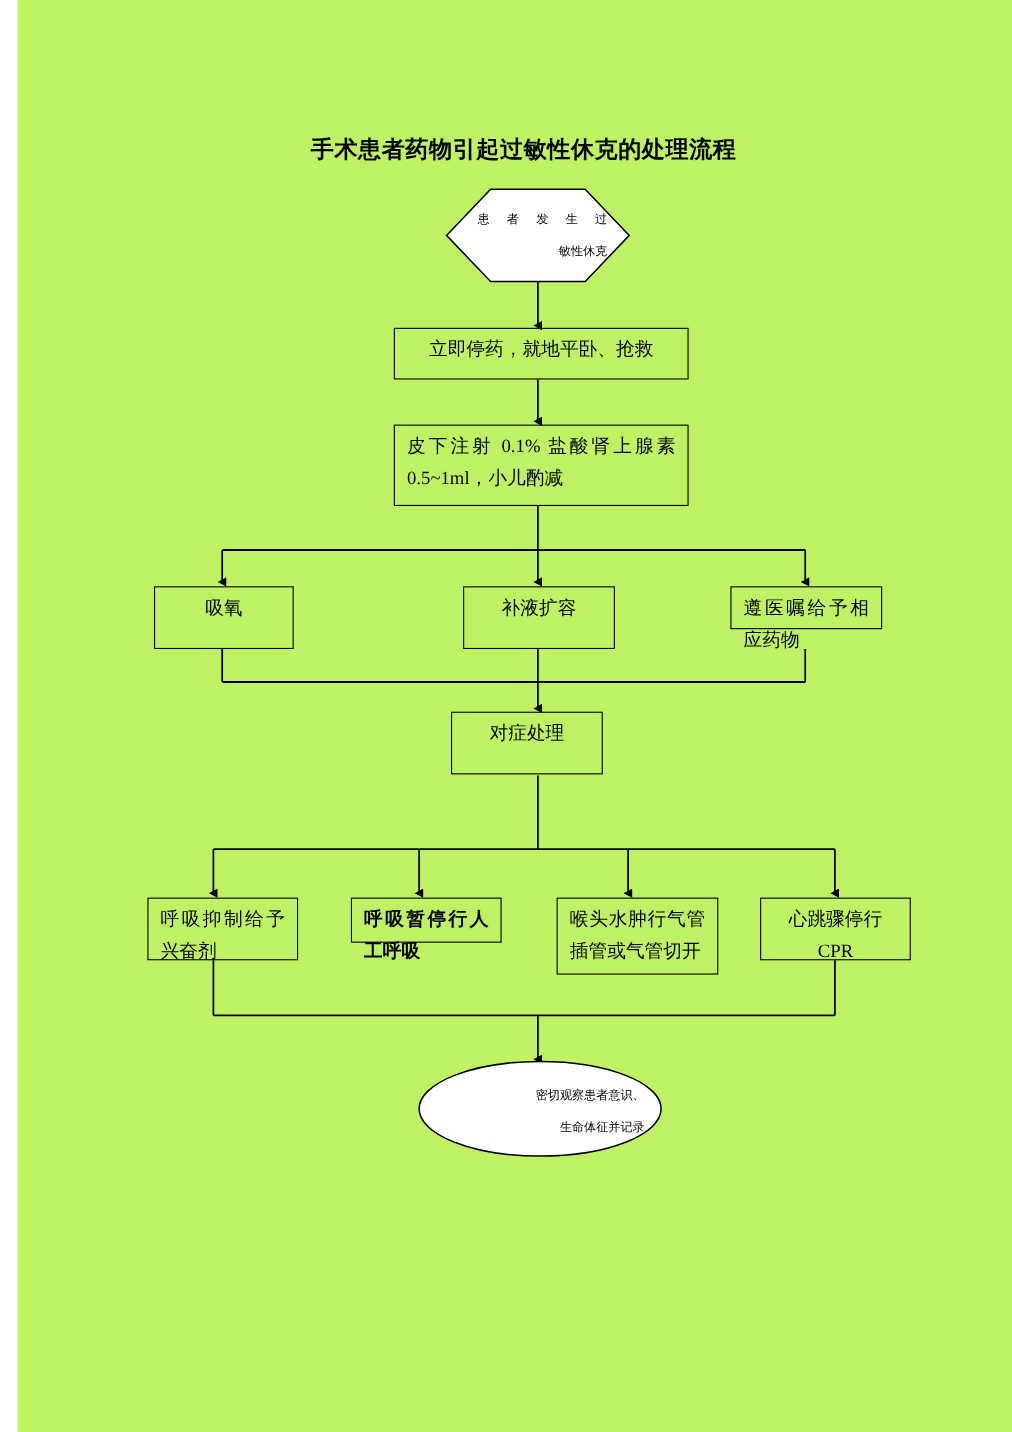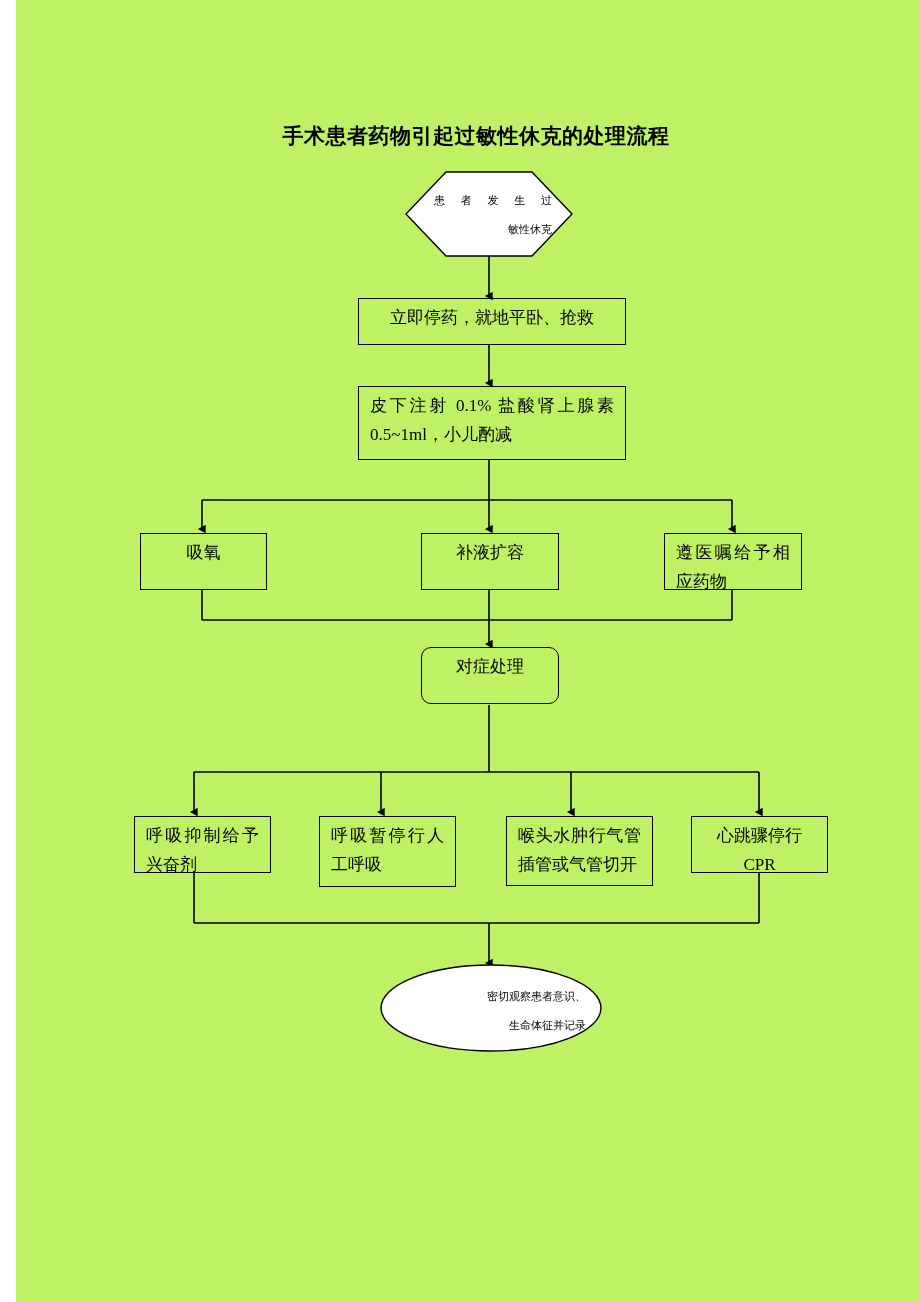--- a/index.html
+++ b/index.html
@@ -161,35 +161,35 @@
   </div>
 
   <div class="node box" style="left:124px; top:533px; width:127px; height:57px;">
     <span class="txt txt-center">吸氧</span>
   </div>
 
   <div class="node box" style="left:405px; top:533px; width:138px; height:57px;">
     <span class="txt txt-center">补液扩容</span>
   </div>
 
-  <div class="node box" style="left:648px; top:533px; width:138px; height:57px;">
+  <div class="node box" style="left:648px; top:533px; width:138px; height:39px;">
     <span class="txt txt-justify">遵医嘱给予相</span>
     <span class="txt line2" style="padding:0 11px;">应药物</span>
   </div>
 
-  <div class="node box" style="left:405px; top:647px; width:138px; height:57px;border-radius:10px;">
+  <div class="node box" style="left:394px; top:647px; width:138px; height:57px;">
     <span class="txt txt-center">对症处理</span>
   </div>
 
   <div class="node box" style="left:118px; top:816px; width:137px; height:57px;">
     <span class="txt txt-justify">呼吸抑制给予</span>
     <span class="txt line2" style="padding:0 11px;">兴奋剂</span>
   </div>
 
-  <div class="node box" style="left:303px; top:816px; width:137px; height:71px;">
+  <div class="node box" style="left:303px; top:816px; width:137px; height:41px;font-weight:bold;">
     <span class="txt txt-justify">呼吸暂停行人</span>
     <span class="txt line2" style="padding:0 11px;">工呼吸</span>
   </div>
 
   <div class="node box" style="left:490px; top:816px; width:147px; height:70px;">
     <span class="txt txt-justify">喉头水肿行气管</span>
     <span class="txt line2" style="padding:0 11px;">插管或气管切开</span>
   </div>
 
   <div class="node box" style="left:675px; top:816px; width:137px; height:57px;">

